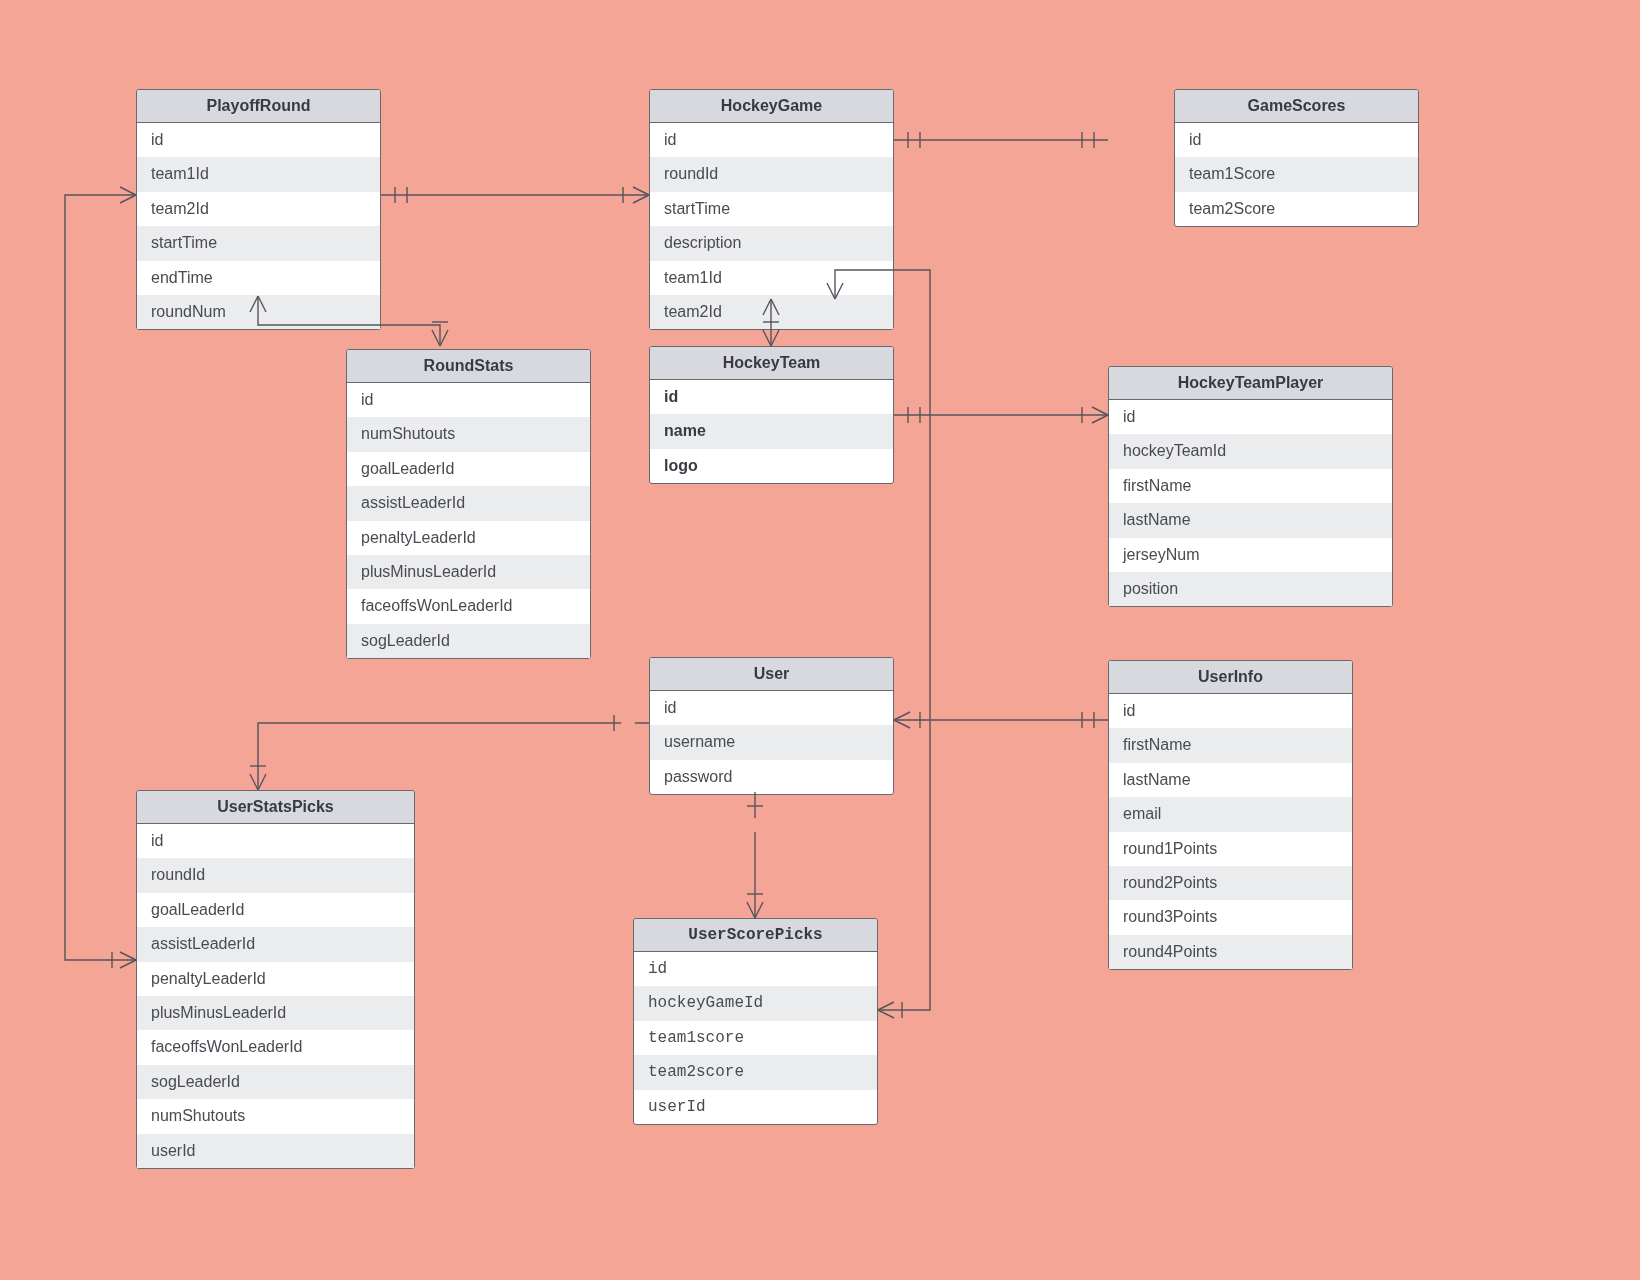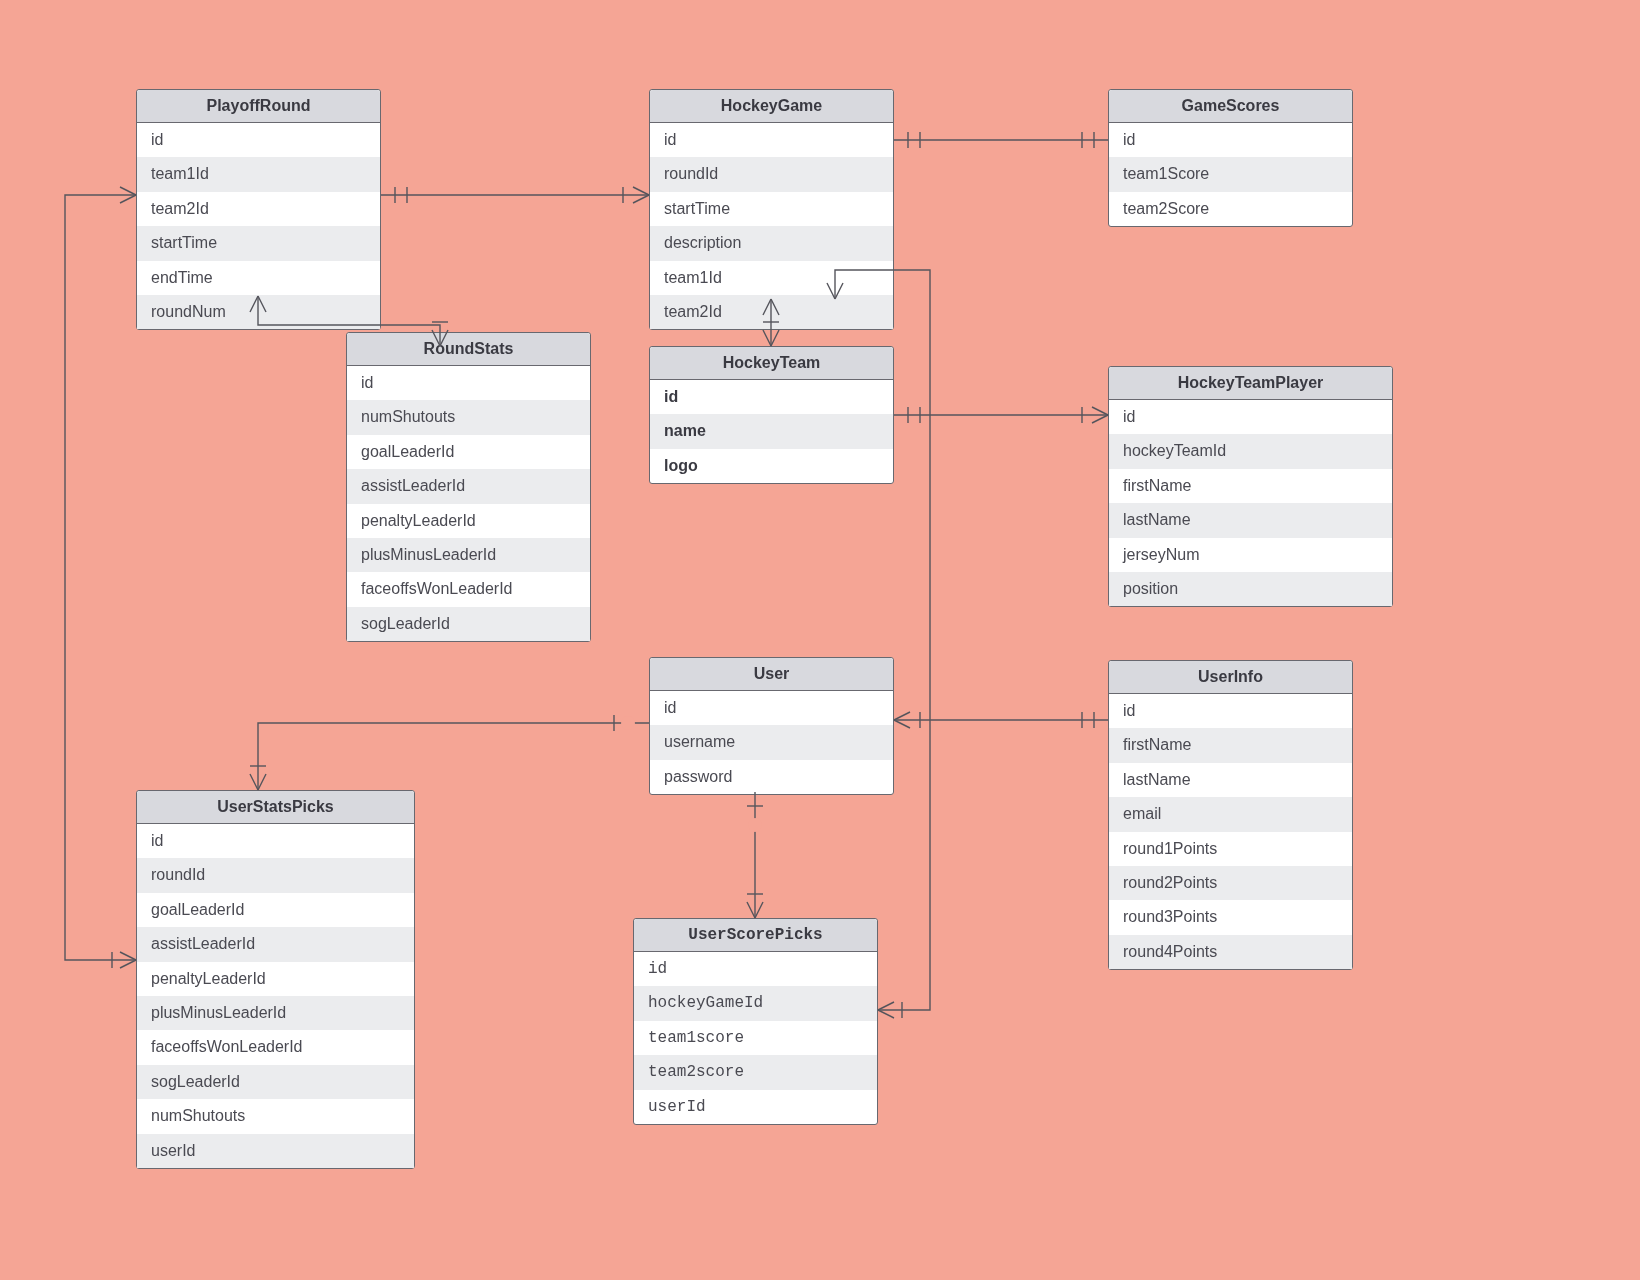--- a/index.html
+++ b/index.html
@@ -62,28 +62,28 @@
 <div class="entity" style="left:649px; top:89px; width:245px;">
   <div class="entity-header">HockeyGame</div>
   <div class="entity-row">id</div>
   <div class="entity-row">roundId</div>
   <div class="entity-row">startTime</div>
   <div class="entity-row">description</div>
   <div class="entity-row">team1Id</div>
   <div class="entity-row">team2Id</div>
 </div>
 
-<div class="entity" style="left:1108px; top:89px; width:245px;">
+<div class="entity" style="left:1174px; top:89px; width:245px;">
   <div class="entity-header">GameScores</div>
   <div class="entity-row">id</div>
   <div class="entity-row">team1Score</div>
   <div class="entity-row">team2Score</div>
 </div>
 
-<div class="entity" style="left:346px; top:332px; width:245px;">
+<div class="entity" style="left:346px; top:349px; width:245px;">
   <div class="entity-header">RoundStats</div>
   <div class="entity-row">id</div>
   <div class="entity-row">numShutouts</div>
   <div class="entity-row">goalLeaderId</div>
   <div class="entity-row">assistLeaderId</div>
   <div class="entity-row">penaltyLeaderId</div>
   <div class="entity-row">plusMinusLeaderId</div>
   <div class="entity-row">faceoffsWonLeaderId</div>
   <div class="entity-row">sogLeaderId</div>
 </div>

